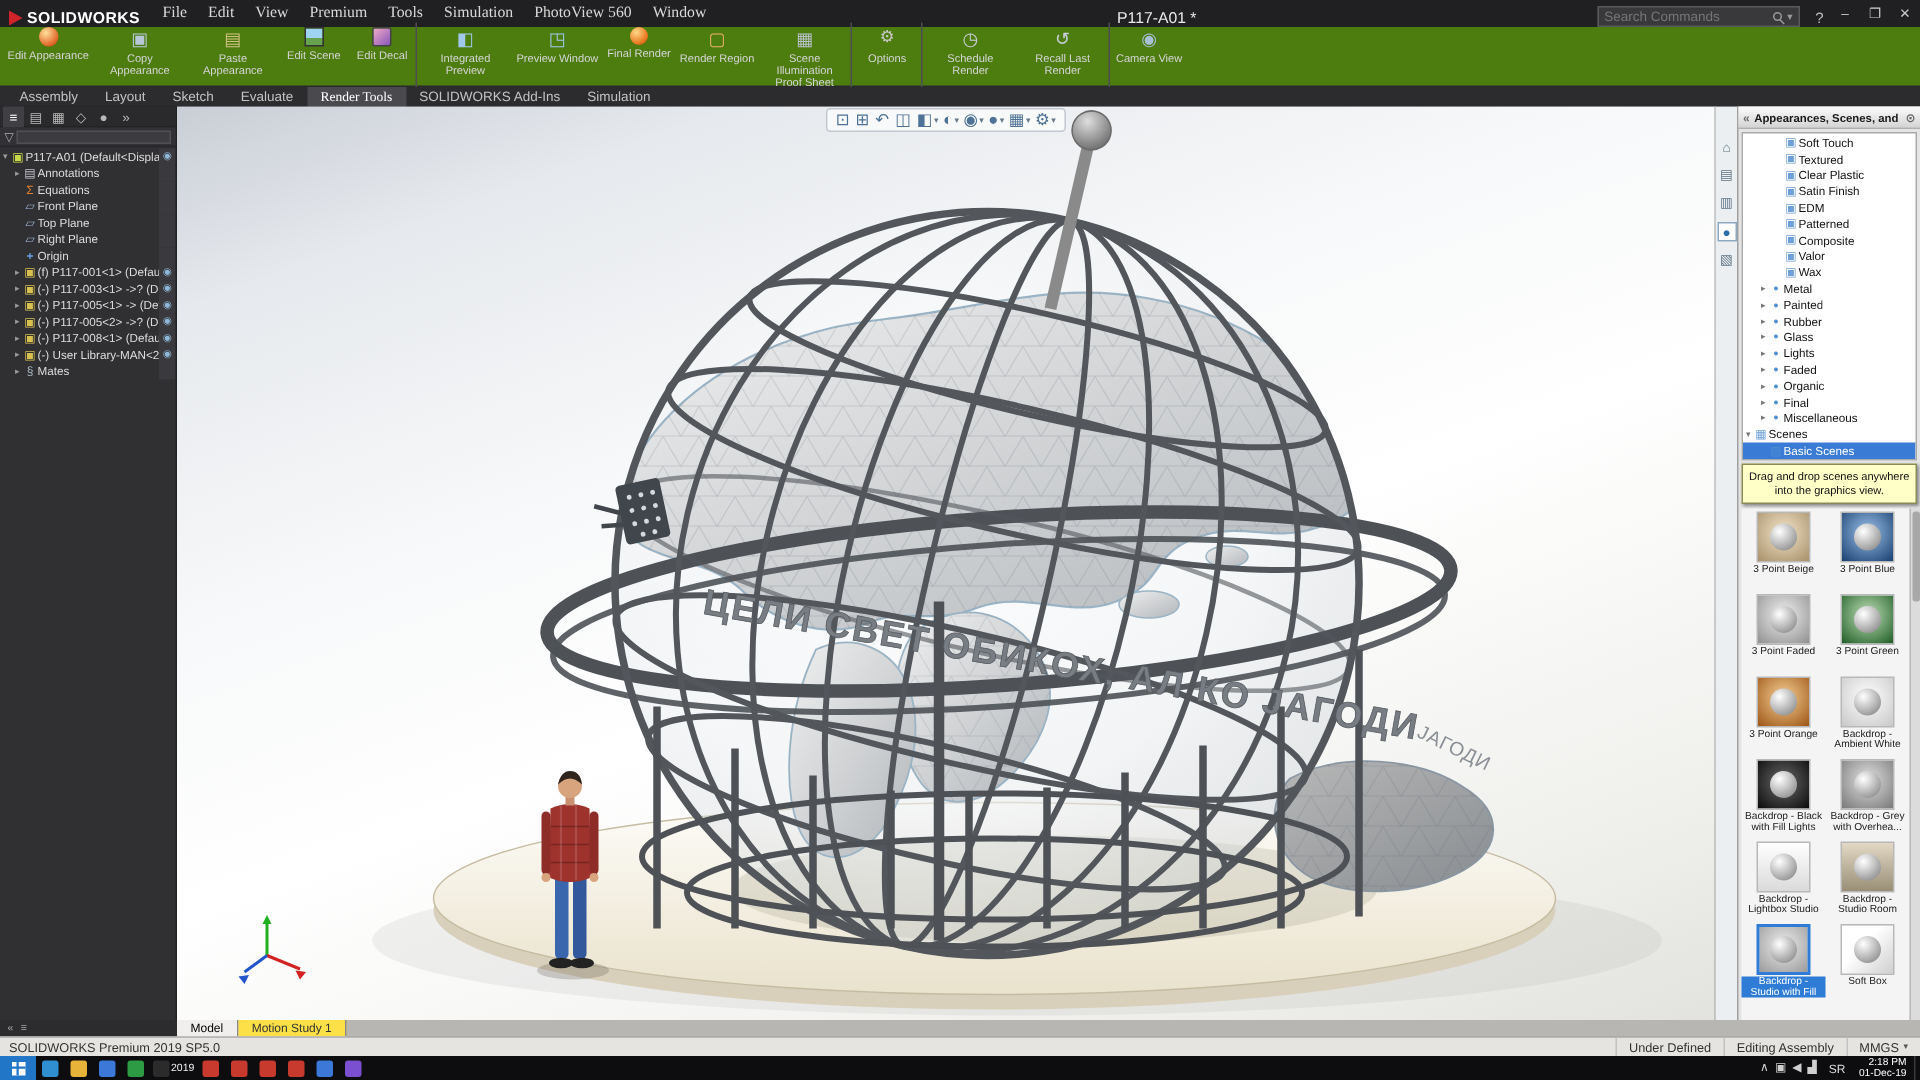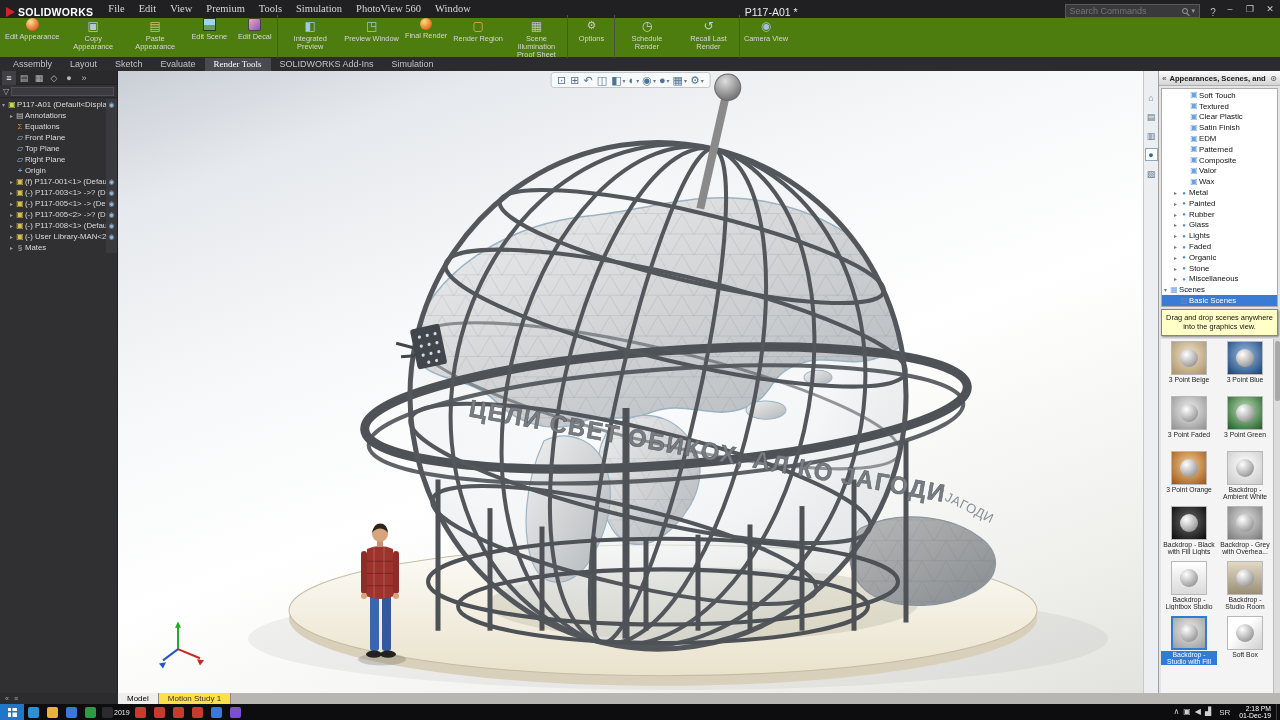--- a/index.html
+++ b/index.html
@@ -705,21 +705,21 @@
 
           <div class="tprow" data-level="1">
             <span class="arr">▸</span>
             <span class="fm-icon cat-icon"></span>
             <span class="tplabel">Organic</span>
           </div>
 
           <div class="tprow" data-level="1">
             <span class="arr">▸</span>
             <span class="fm-icon cat-icon"></span>
-            <span class="tplabel">Stone</span>
+            <span class="tplabel">Final</span>
           </div>
 
           <div class="tprow" data-level="1">
             <span class="arr">▸</span>
             <span class="fm-icon cat-icon"></span>
             <span class="tplabel">Miscellaneous</span>
           </div>
 
           <div class="tprow" data-level="0">
             <span class="arr">▾</span>
@@ -833,20 +833,30 @@
       <span>«</span>
       <span>≡</span>
     </div>
     <div class="btabs-list">
 
     <span class="btab active">Model</span>
         <span class="btab">Motion Study 1</span>
       </div>
   </div>
 
+  <div class="statusbar">
+    <span class="sleft">SOLIDWORKS Premium 2019 SP5.0</span>
+    <span class="spacer"></span>
+    <span class="sitem">Under Defined</span>
+    <span class="sitem">Editing Assembly</span>
+    <span class="sitem mmgs">
+      <span>MMGS</span>
+      <span class="caret">▾</span>
+    </span>
+  </div>
 
   <div class="taskbar">
     <div class="start">
         <span class="winlogo"></span>
       </div>
     <div class="tbicons">
 
         <span class="tbi">
           <span class="tbsq" style="background: rgb(47, 143, 208);"></span>
           <span class="tbl"></span>

